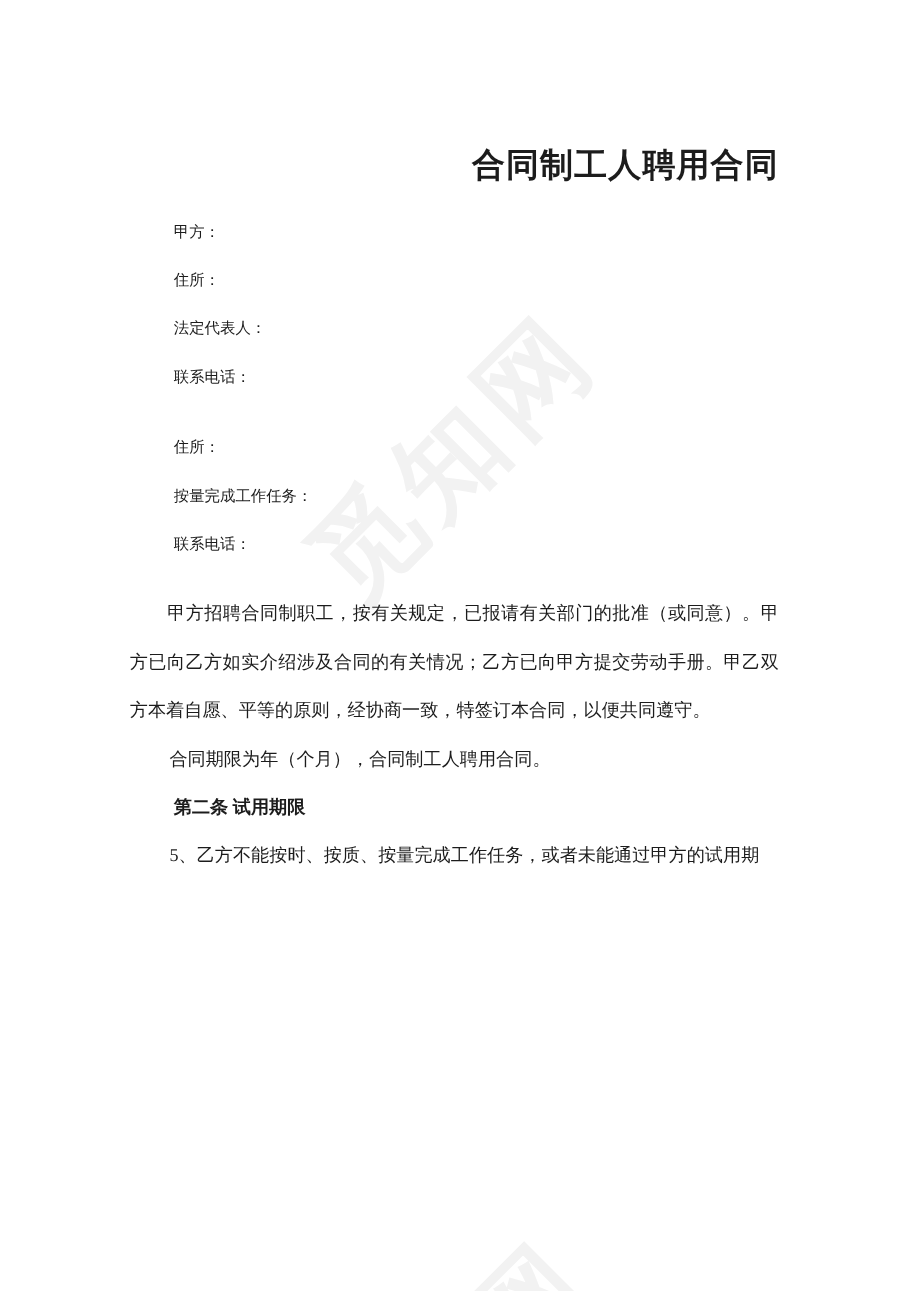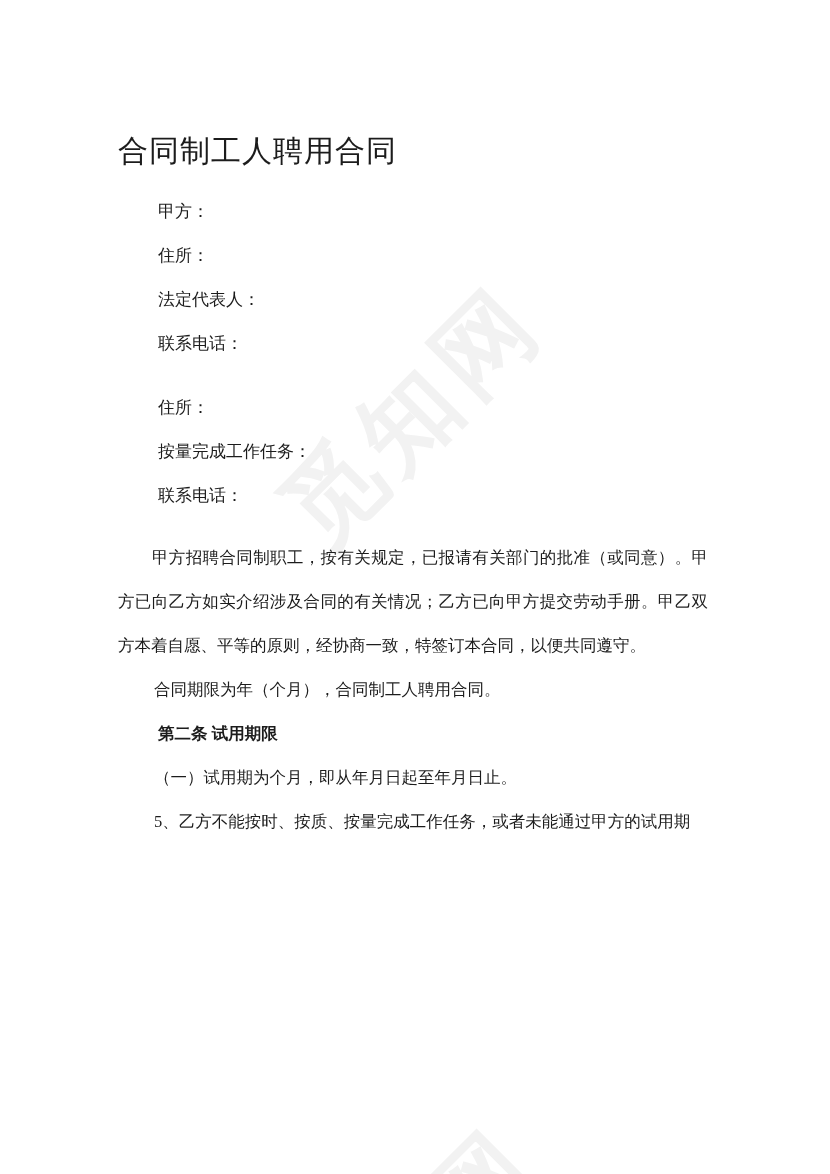--- a/index.html
+++ b/index.html
@@ -35,32 +35,32 @@
 
   
   .content {
     position: absolute;
     z-index: 1;
     left: 118px; top: 0;
     width: 590px;
   }
   .doc-title {
     margin: 132px 0 0 0;
-    text-align: left;
+    text-align: right;
     font-size: 30px;
-    font-weight: normal;
+    font-weight: bold;
     line-height: 38px;
     letter-spacing: 1px;
   }
   .fields { margin: 0; padding: 0; list-style: none; }
   .fields-a { margin-top: 20px; }
   .fields-b { margin-top: 20px; }
   .field-line {
     line-height: 44px;
-    font-size: 17px;
+    font-size: 14px;
     margin-left: 40px;
   }
   p, h3 {
     margin: 0;
     font-size: 16.5px;
     line-height: 44px;
     text-align: justify;
   }
   .intro {
     margin-top: 18px;
@@ -98,17 +98,16 @@
       <li class="field-line">住所：</li>
       <li class="field-line">按量完成工作任务：</li>
       <li class="field-line">联系电话：</li>
     </ul>
 
     <p class="intro">甲方招聘合同制职工，按有关规定，已报请有关部门的批准（或同意）。甲方已向乙方如实介绍涉及合同的有关情况；乙方已向甲方提交劳动手册。甲乙双方本着自愿、平等的原则，经协商一致，特签订本合同，以便共同遵守。</p>
 
     <p class="indent">合同期限为年（个月），合同制工人聘用合同。</p>
 
     <h3 class="sec-heading">第二条 试用期限</h3>
-    <p class="indent">（一）试用期为个月，即从年月日起至年月日止。</p>
     <p class="indent">5、乙方不能按时、按质、按量完成工作任务，或者未能通过甲方的试用期</p>
 
   </div>
 </div>
 
 </body></html>

